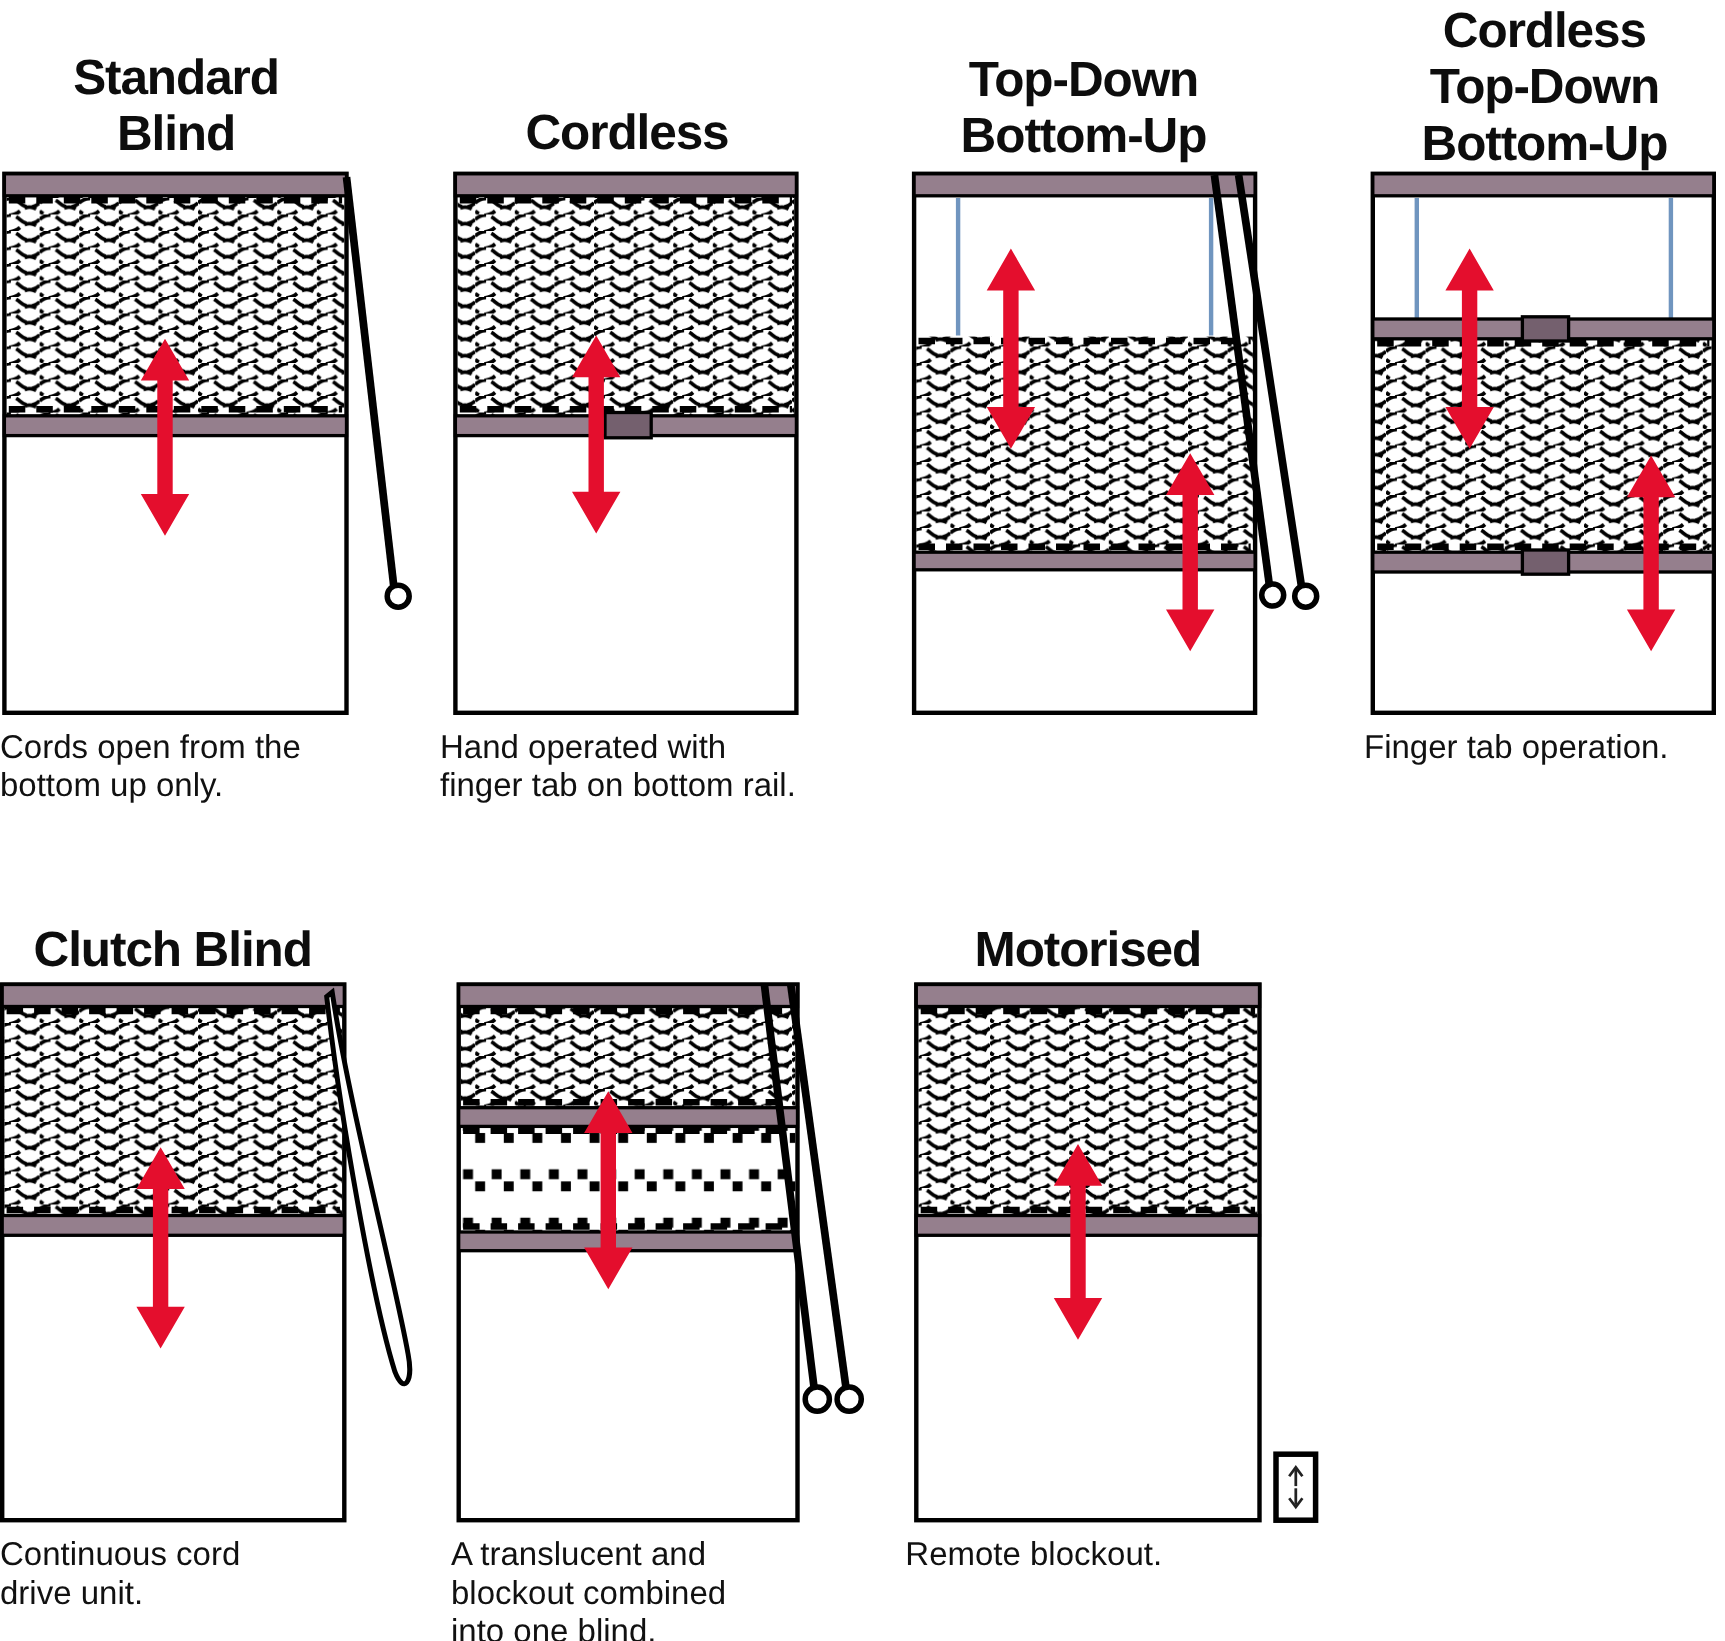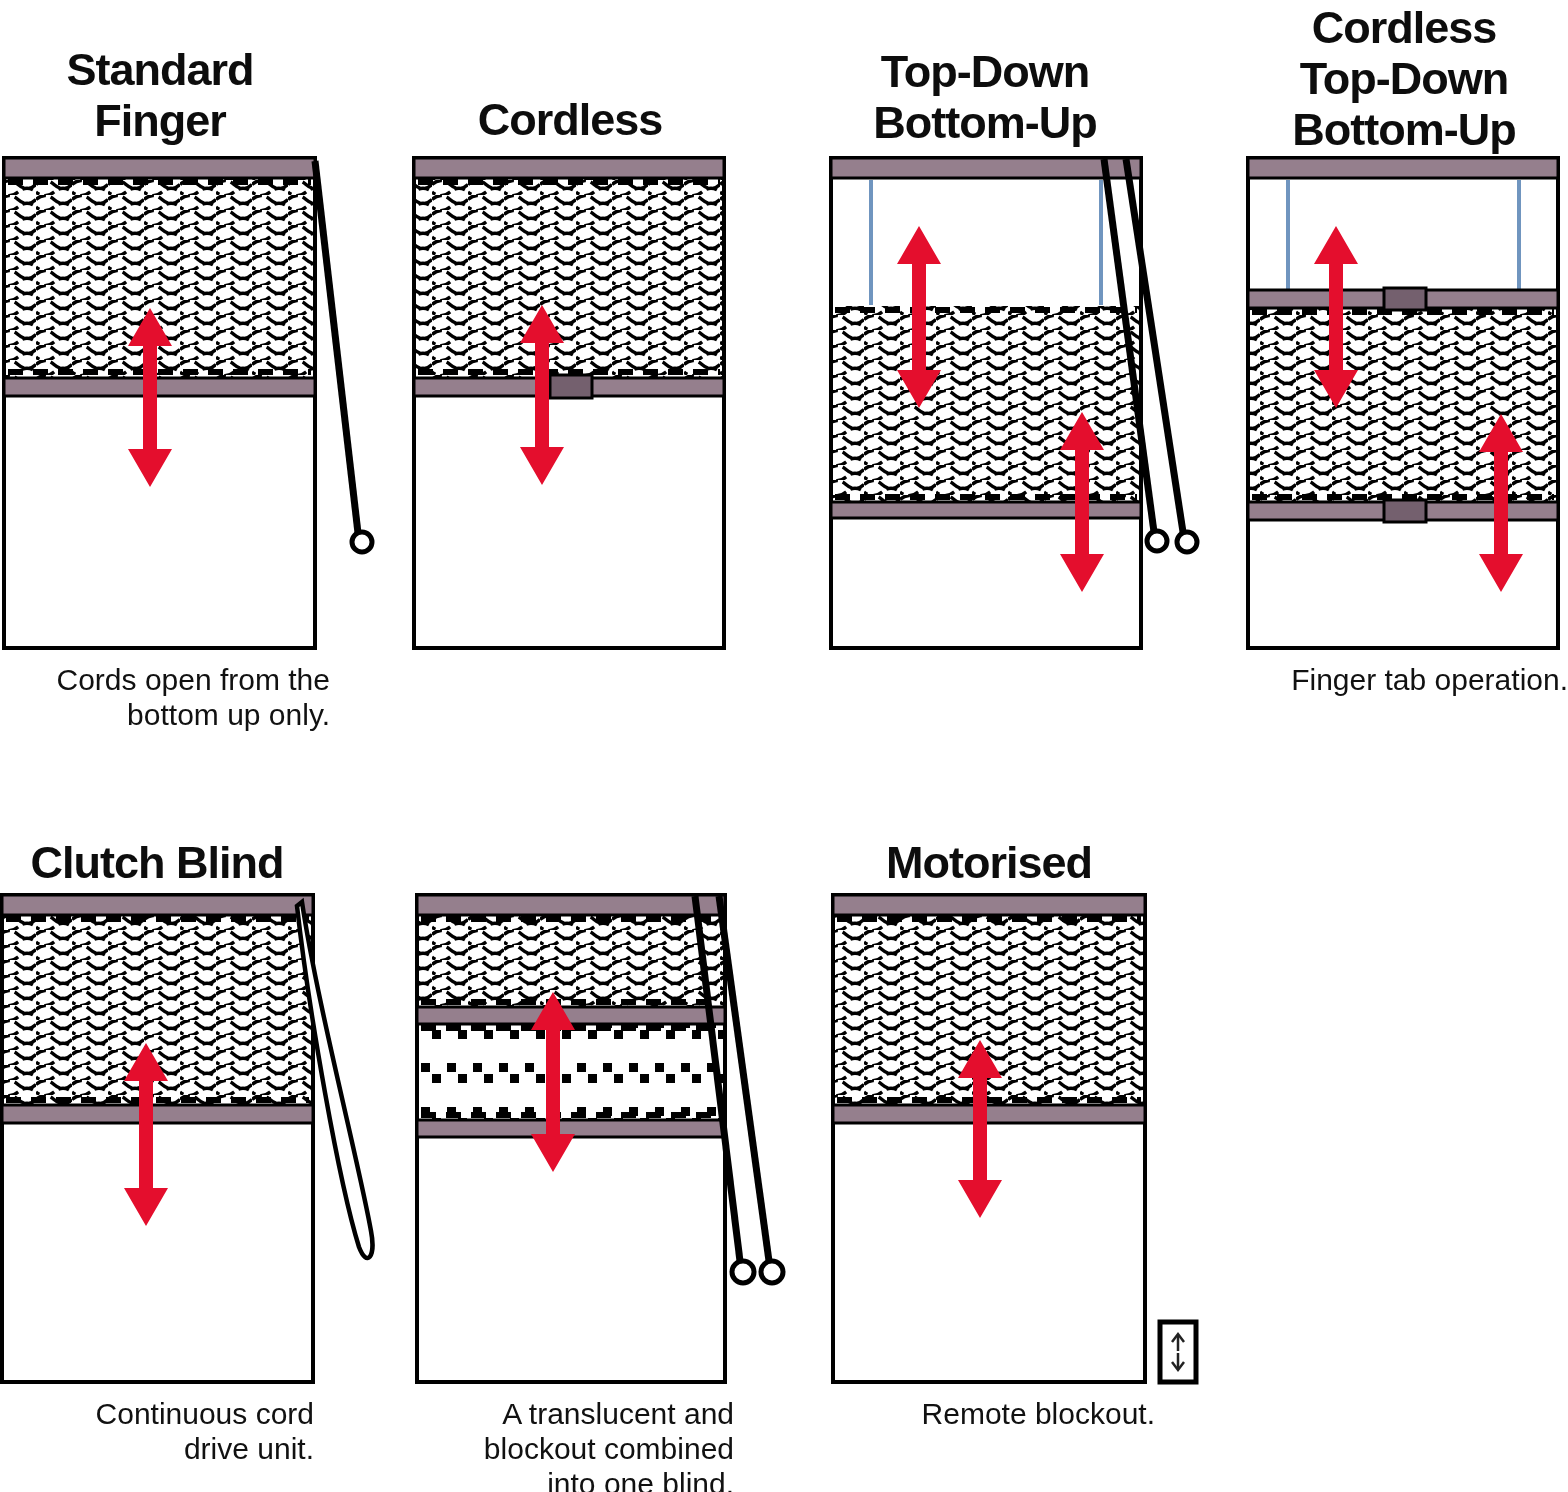--- a/index.html
+++ b/index.html
@@ -12,21 +12,21 @@
     line-height:51px;
     letter-spacing:-1px;
     text-align:center;
     white-space:pre-line;
     color:#0d0d0d;
   }
   .caption{
     position:absolute;
     font-size:30px;
     line-height:35px;
-    text-align:right;
+    text-align:left;
     white-space:pre-line;
     color:#111;
   }
   svg.art{position:absolute;left:0;top:0;display:block;}
   .blind{fill:#ffffff;stroke:#000;stroke-width:4;}
   .rail{fill:var(--rail,#957f8d);stroke:#000;stroke-width:3;}
   .tab{fill:var(--tab,#74606e);stroke:#000;stroke-width:3;}
   .dash{stroke:#000;stroke-width:6;stroke-dasharray:15 10;fill:none;}
   .blue{stroke:var(--blue,#7095bf);stroke-width:4;fill:none;}
   .arrow{fill:var(--red,#e40e2d);}
@@ -35,32 +35,34 @@
   .loop{fill:#fff;stroke:#000;stroke-width:4.5;}
   .remote-body{fill:#fff;stroke:#000;stroke-width:5;}
   .remote-line{stroke:#222;stroke-width:2.5;fill:none;}
 </style>
 </head>
 <body>
 
 <div class="canvas">
 
   <div class="title" style="left:0px;top:44px;width:320px;">Standard
-Finger</div>
+Blind</div>
   <div class="title" style="left:400px;top:94px;width:340px;">Cordless</div>
   <div class="title" style="left:815px;top:46px;width:340px;">Top-Down
 Bottom-Up</div>
   <div class="title" style="left:1240px;top:2px;width:328px;">Cordless
 Top-Down
 Bottom-Up</div>
   <div class="title" style="left:0px;top:837px;width:314px;">Clutch Blind</div>
   <div class="title" style="left:823px;top:837px;width:332px;">Motorised</div>
 
   <div class="caption" style="left:0px;top:662px;width:330px;">Cords open from the
 bottom up only.</div>
+  <div class="caption" style="left:400px;top:662px;width:340px;">Hand operated with
+finger tab on bottom rail.</div>
   <div class="caption" style="left:1240px;top:662px;width:328px;">Finger tab operation.</div>
   <div class="caption" style="left:0px;top:1396px;width:314px;">Continuous cord
 drive unit.</div>
   <div class="caption" style="left:410px;top:1396px;width:324px;">A translucent and
 blockout combined
 into one blind.</div>
   <div class="caption" style="left:823px;top:1396px;width:332px;">Remote blockout.</div>
 
   <svg class="art" width="1568" height="1492" viewBox="0 0 1568 1492">
     <defs>

